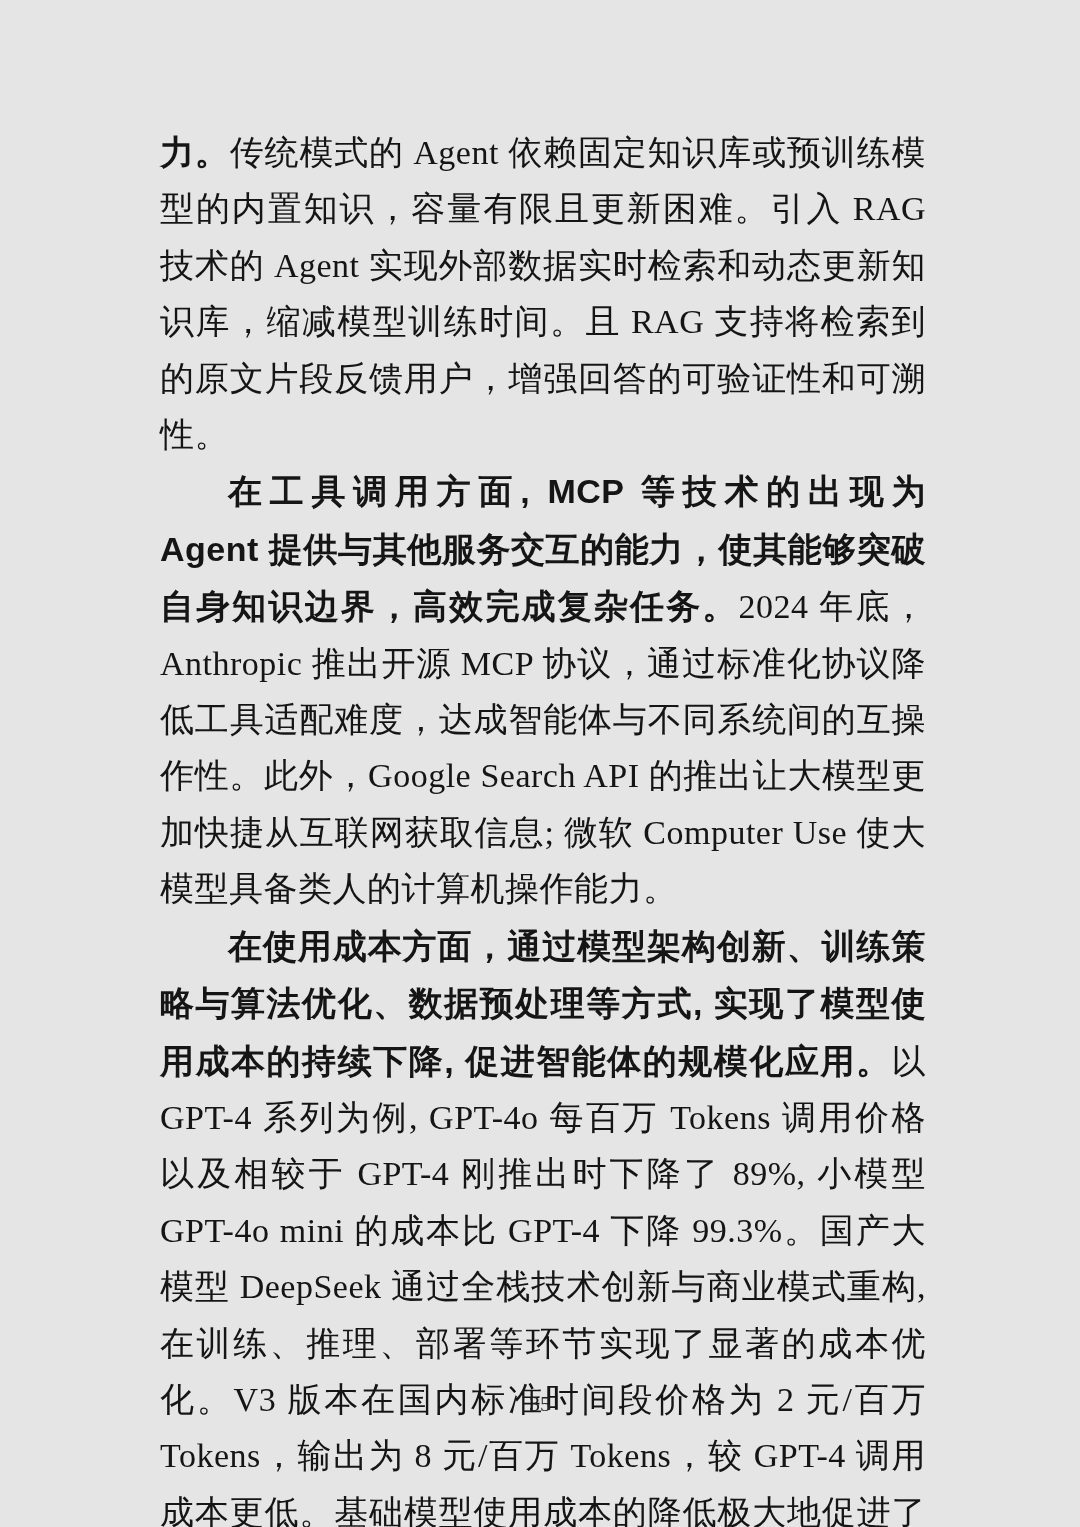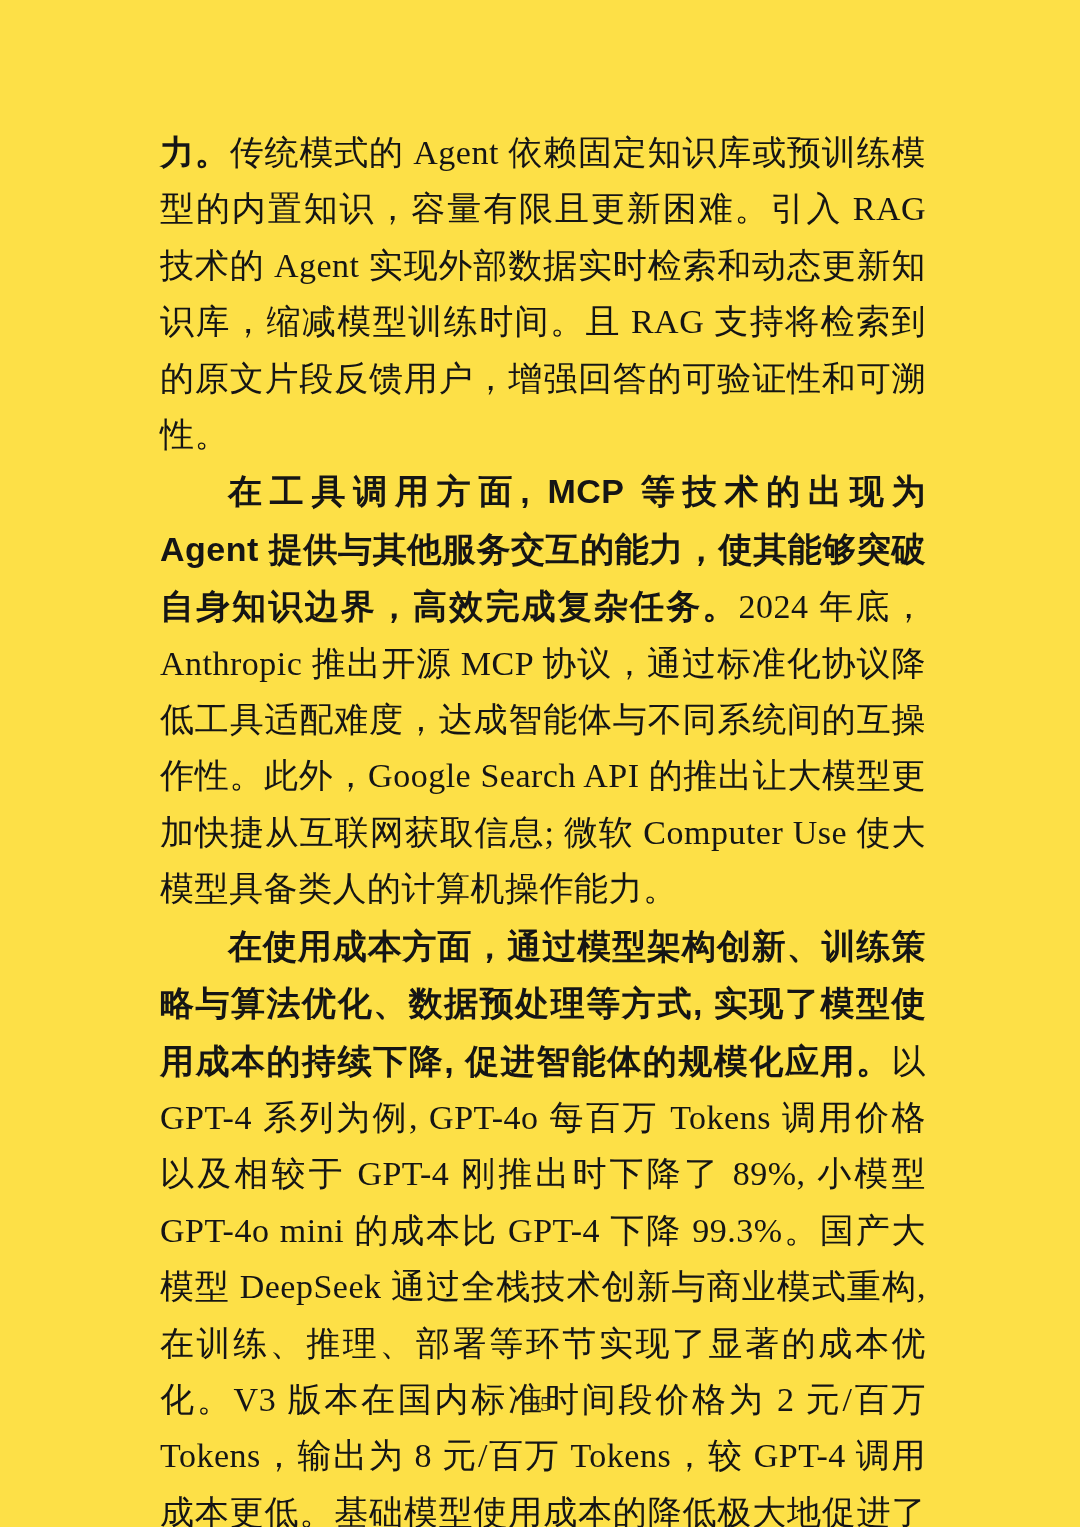--- a/index.html
+++ b/index.html
@@ -4,21 +4,21 @@
 <style>
   html, body {
     margin: 0;
     padding: 0;
     background: #ffffff;
   }
   .page {
     position: relative;
     width: 1080px;
     height: 1527px;
-    background: #fde047;
+    background: #e5e5e5;
     overflow: hidden;
     font-family: "Liberation Serif", "DejaVu Serif", serif;
     color: #151515;
   }
   .content {
     position: absolute;
     left: 160px;
     top: 124px;
     width: 766px;
     font-size: 34px;

